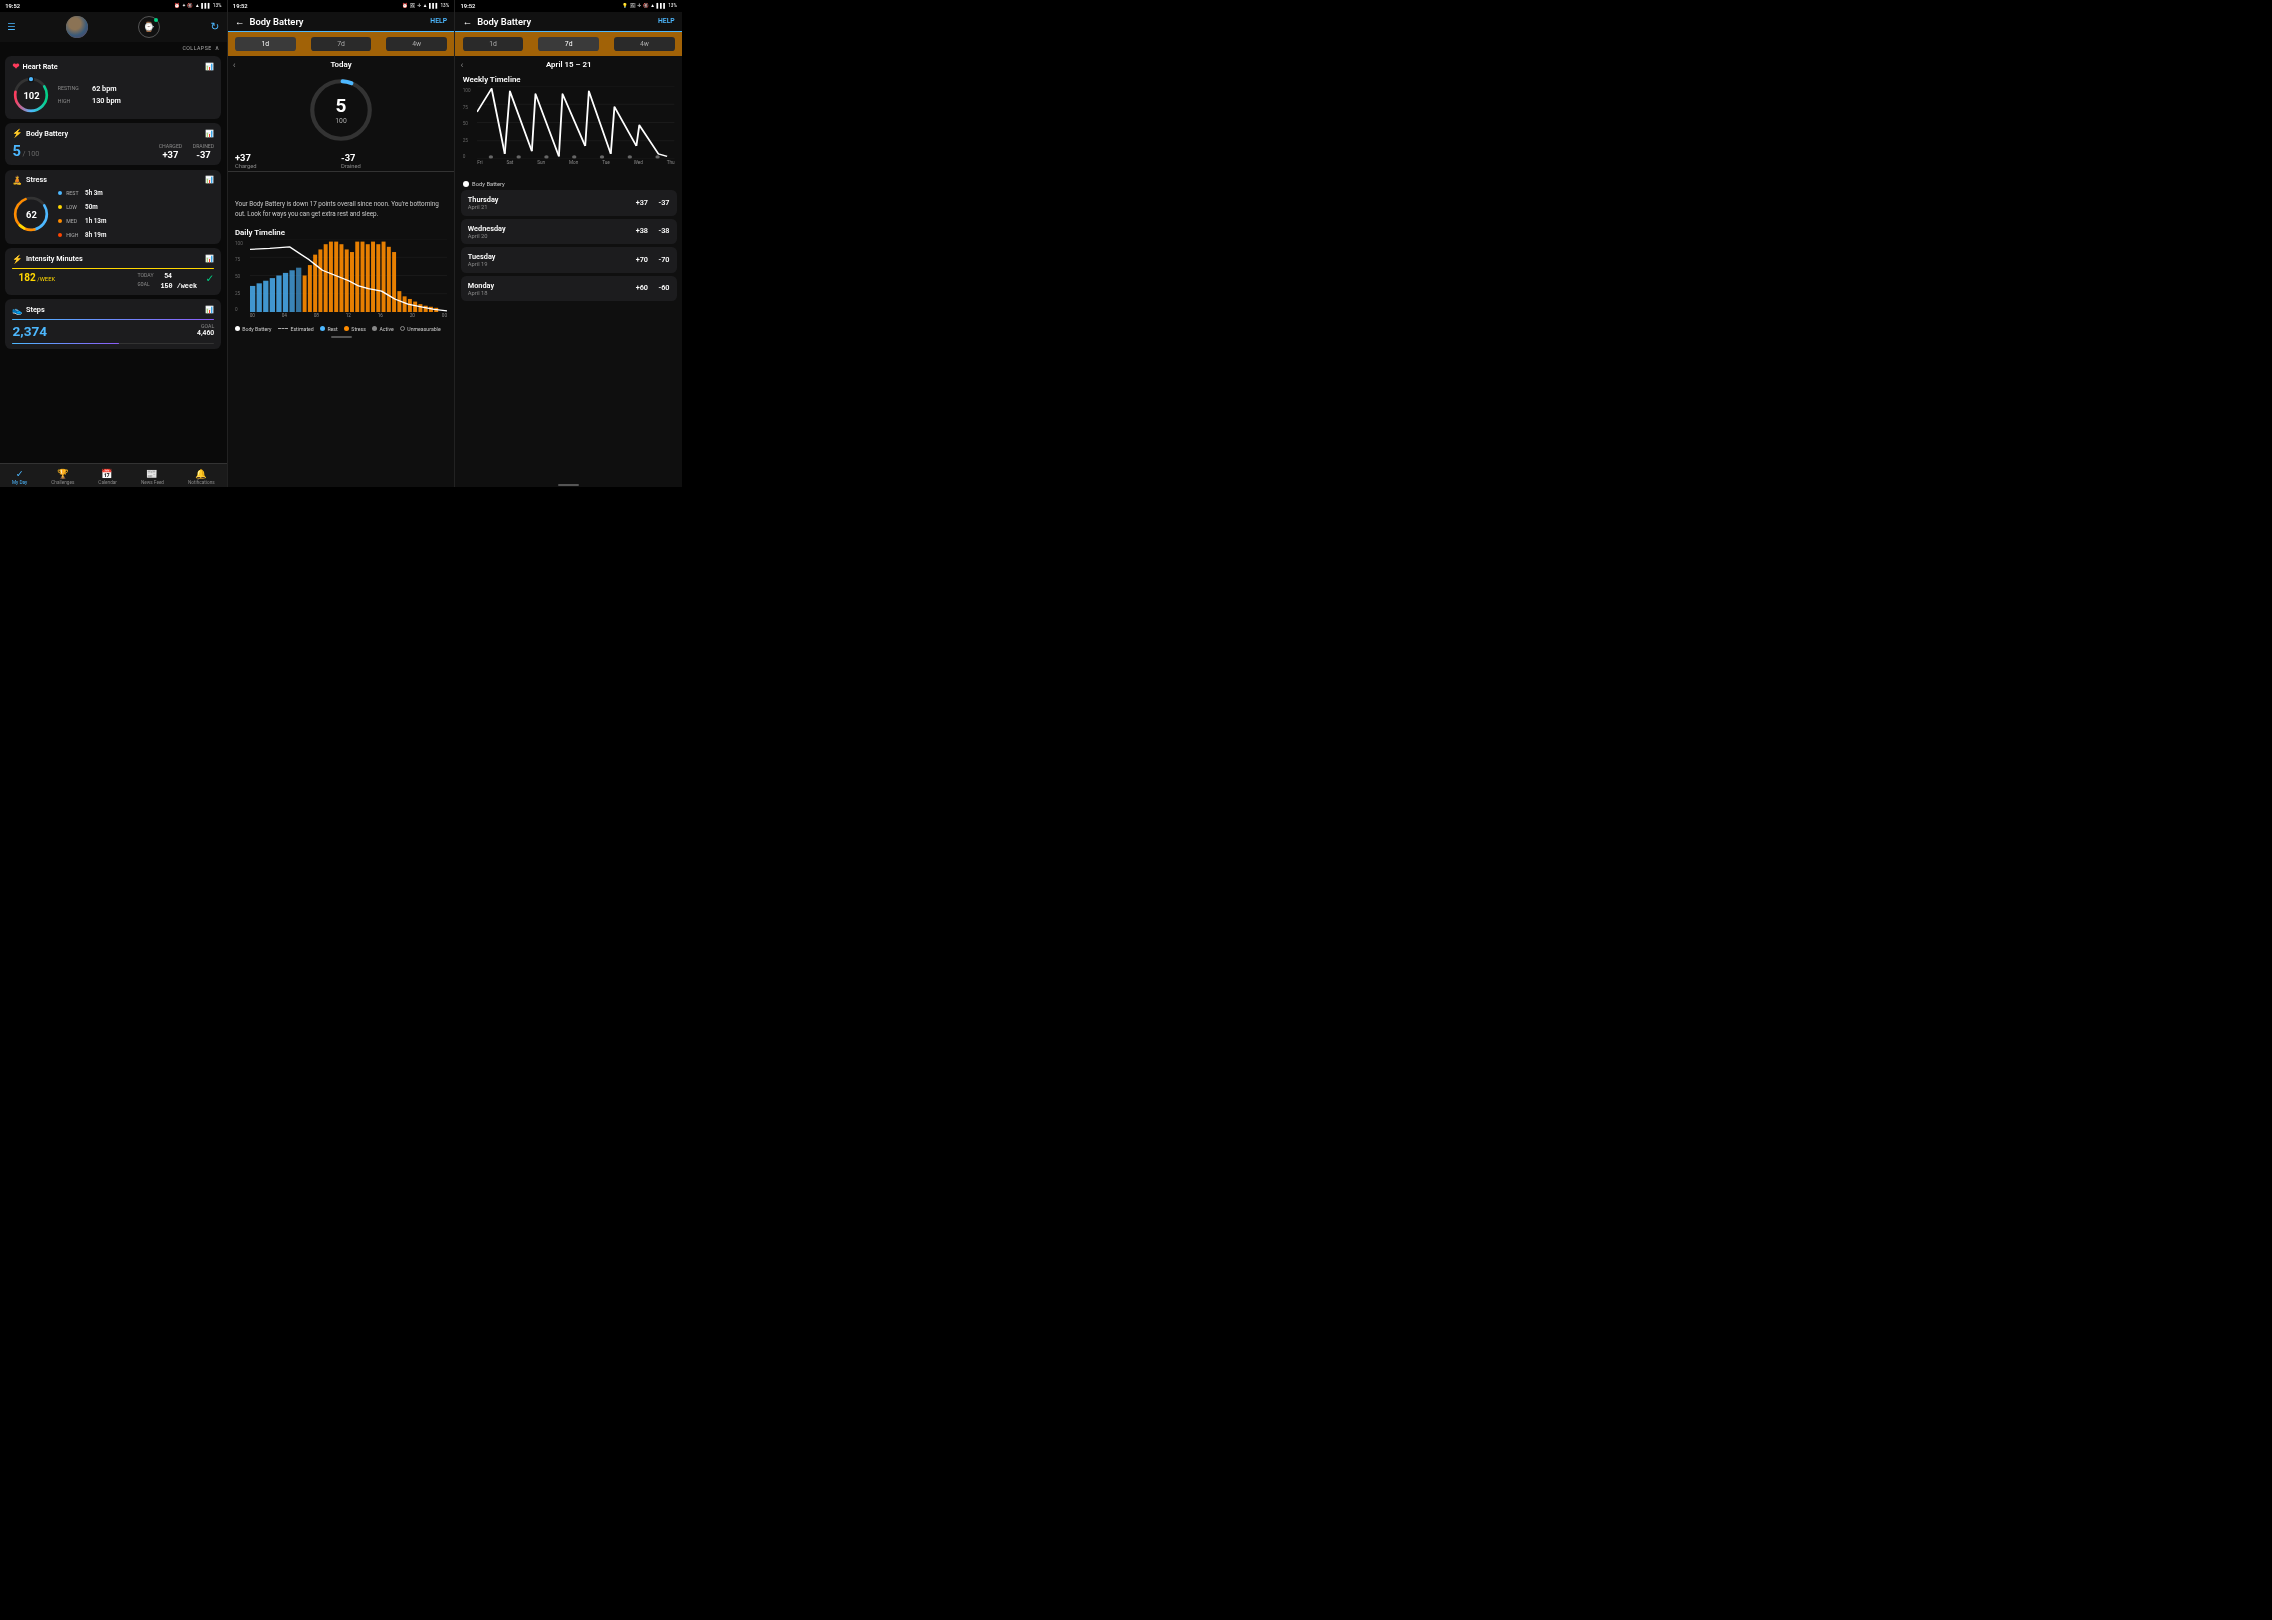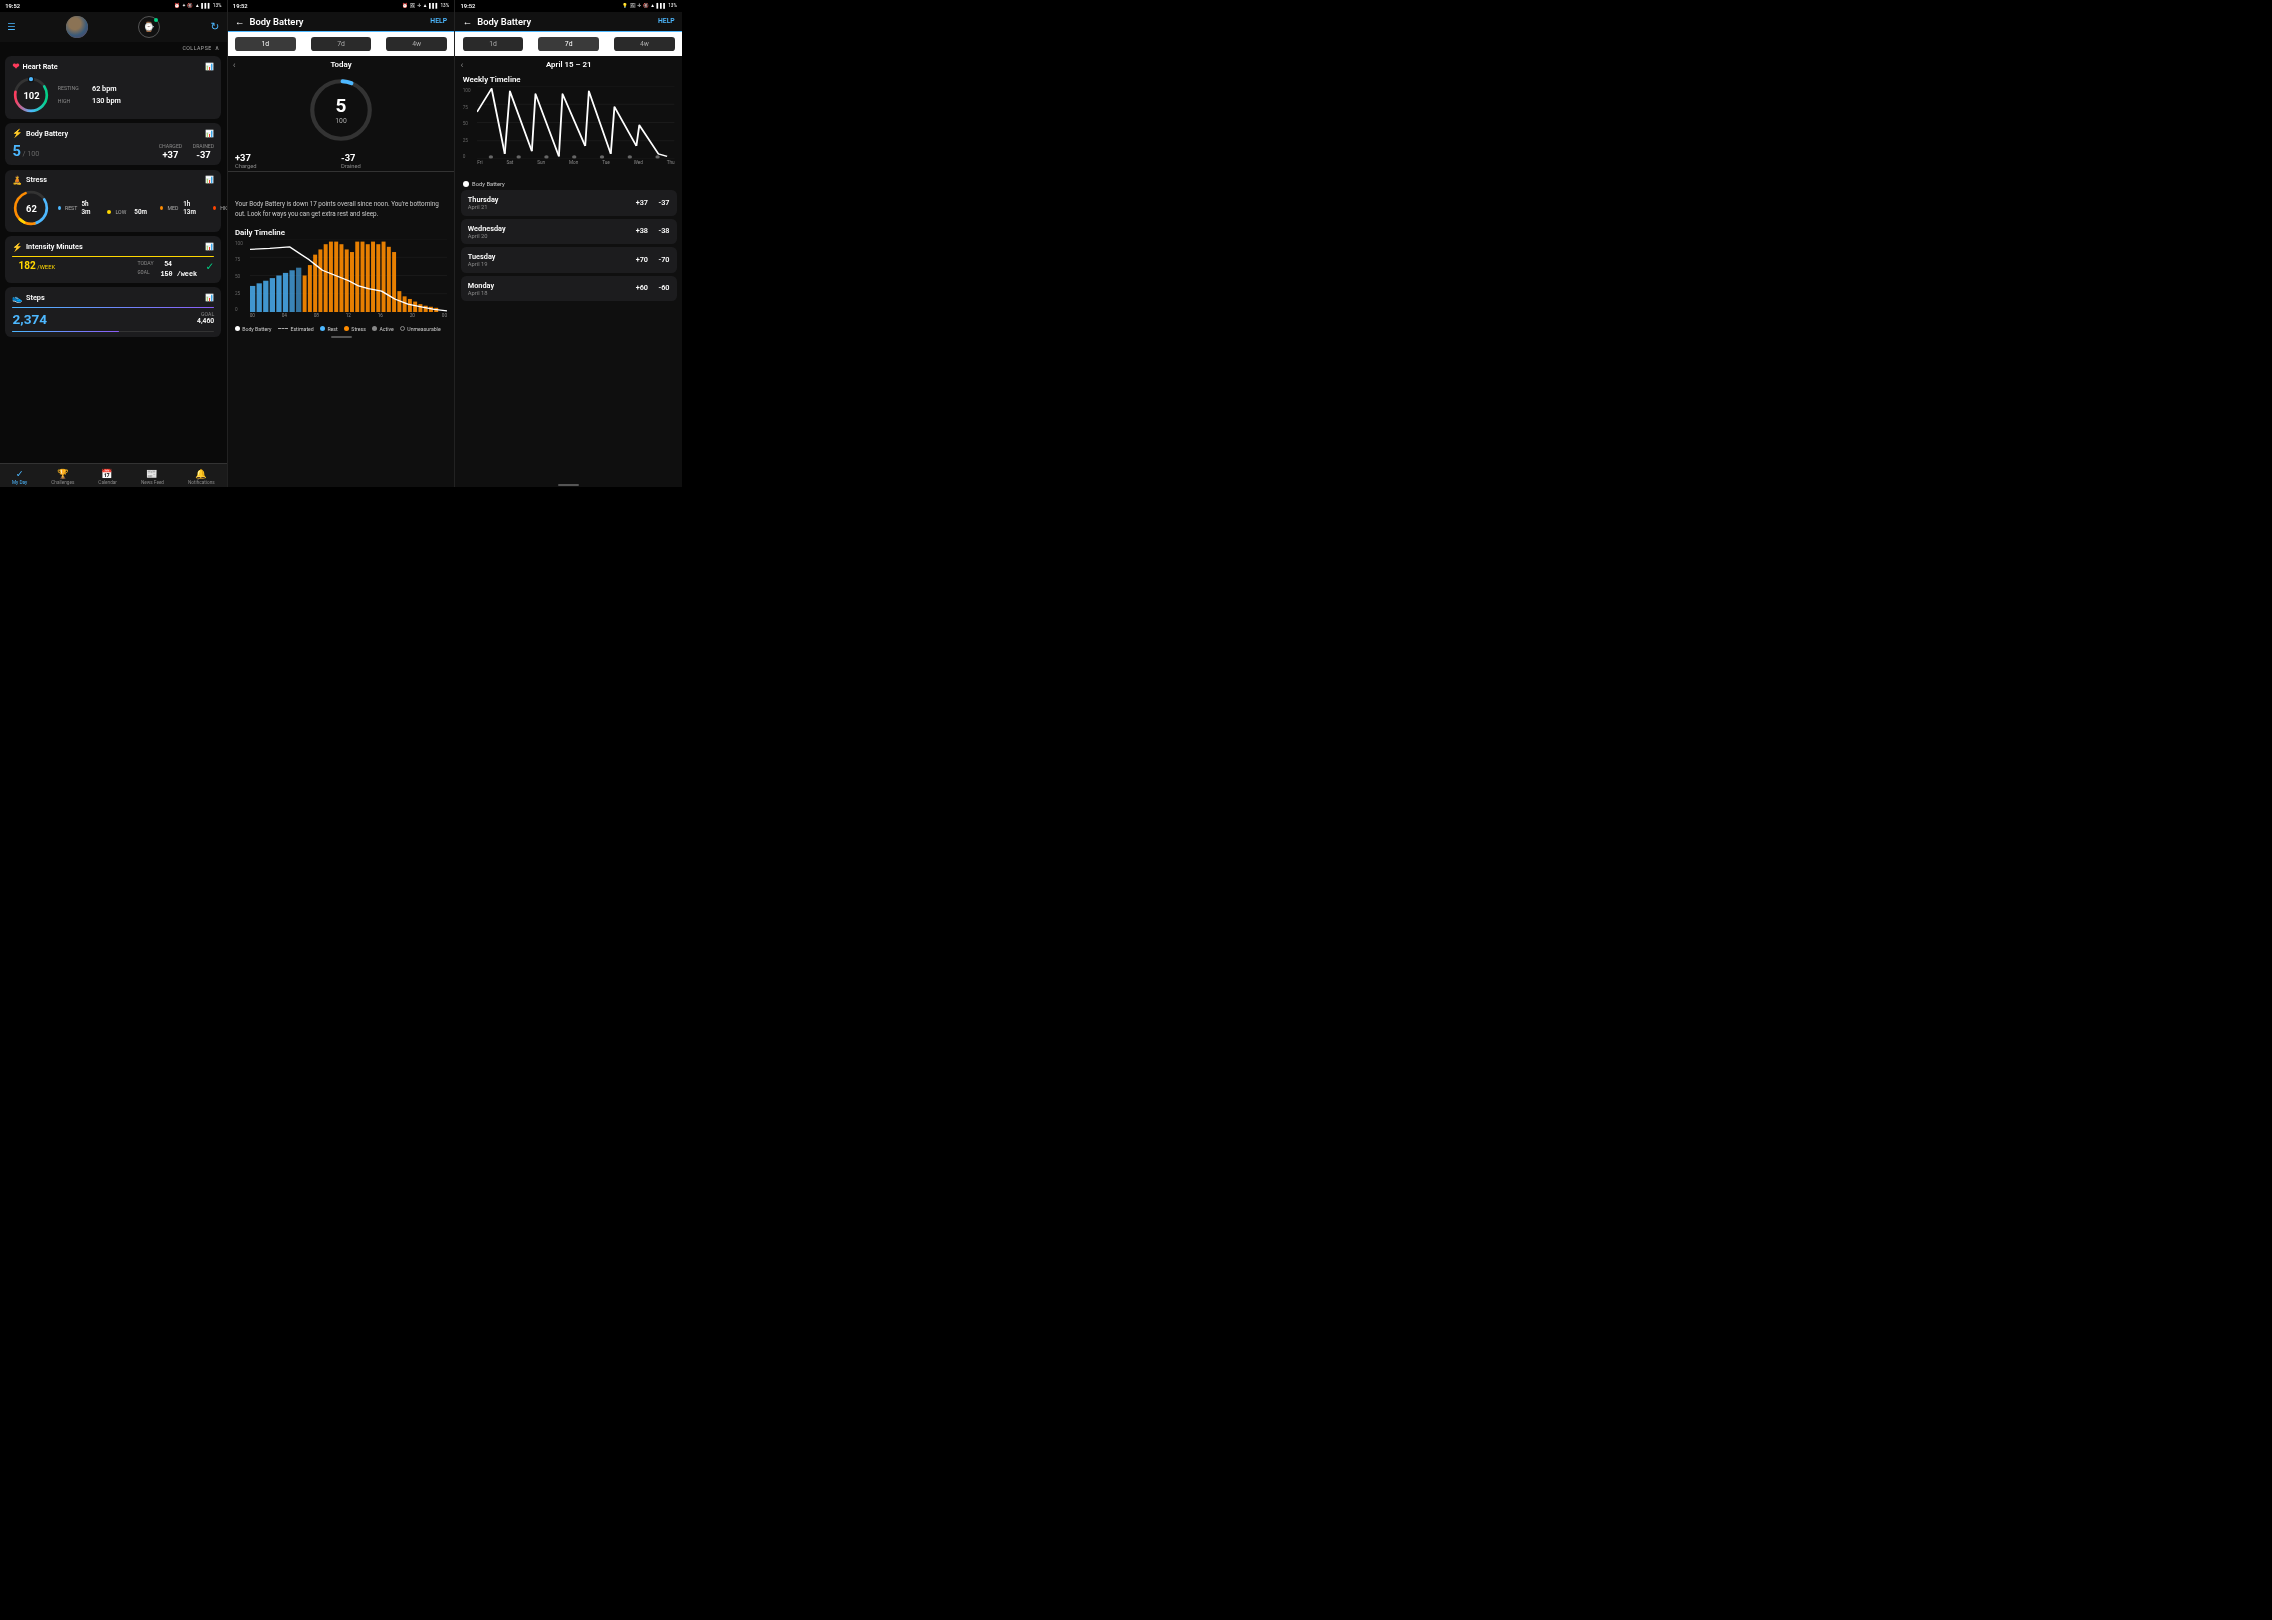--- a/index.html
+++ b/index.html
@@ -138,21 +138,21 @@
 
     
     .stress-icon { color: #ff8c00; }
     .stress-content { display: flex; align-items: center; gap: 7.3px; }
     .stress-ring-wrap { position: relative; width: 38px; height: 38px; }
     .stress-value {
       position: absolute; top: 50%; left: 50%;
       transform: translate(-50%, -50%);
       color: #fff; font-size: 9.4px; font-weight: 700;
     }
-    .stress-stats { display: flex; flex-direction: row; gap: 13px; align-items: flex-end; }
+    .stress-stats { display: flex; flex-direction: column; gap: 6px; }
     .stress-stat-row { display: flex; gap: 4.2px; align-items: center; }
     .stress-dot { width: 4.2px; height: 4.2px; border-radius: 50%; }
     .stress-label { color: #aaa; font-size: 5.2px; width: 14.7px; }
     .stress-val { color: #fff; font-size: 6.3px; font-weight: 600; }
 
     
     .intens-icon { color: #ffd700; }
 
     
     .steps-icon { color: #4db8ff; }
@@ -181,21 +181,21 @@
       display: flex; align-items: center; padding: 4.2px 7.3px;
       background: #111; border-bottom: 1px solid #4db8ff;
     }
     .back-arrow { color: #fff; font-size: 9.4px; margin-right: 5.2px; cursor: pointer; }
     .p2-title { color: #fff; font-size: 9.4px; font-weight: 600; flex: 1; }
     .help-text { color: #4db8ff; font-size: 6.8px; font-weight: 600; }
 
     
     .time-tabs {
       display: flex; gap: 15px; padding: 5.2px 7.3px;
-      background: #ffffff;
+      background: #a16207;
     }
     .time-tab {
       flex: 1; text-align: center; padding: 3.1px;
       border-radius: 3.1px; background: #2a2a2a;
       color: #aaa; font-size: 6.8px; cursor: pointer;
     }
     .time-tab.active { background: #3a3a3a; color: #fff; }
     .nav-arrow-left {
       position: absolute; left: 5.2px; top: 50%;
       transform: translateY(-50%);

